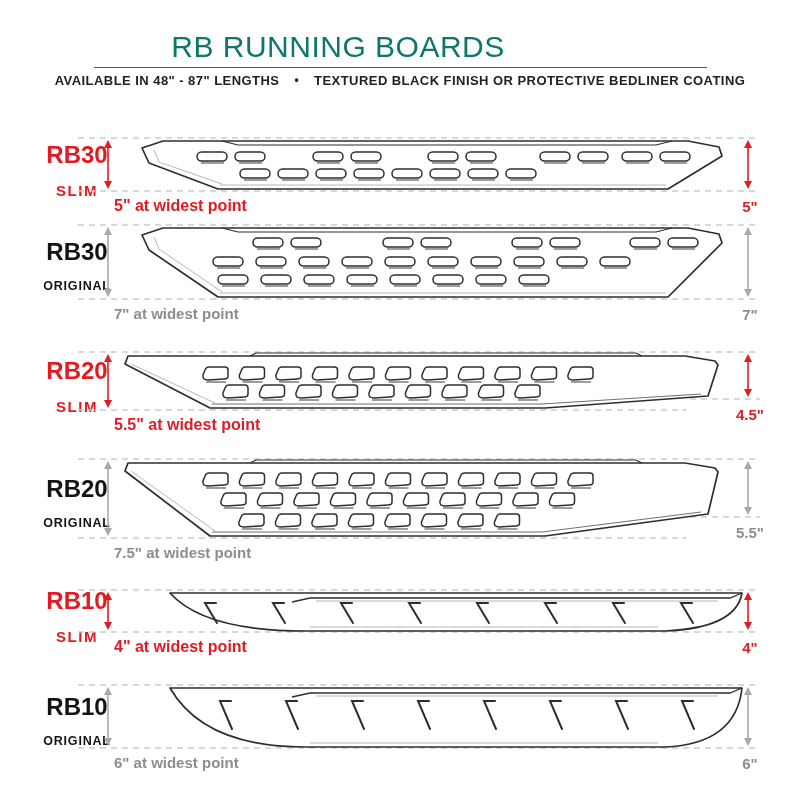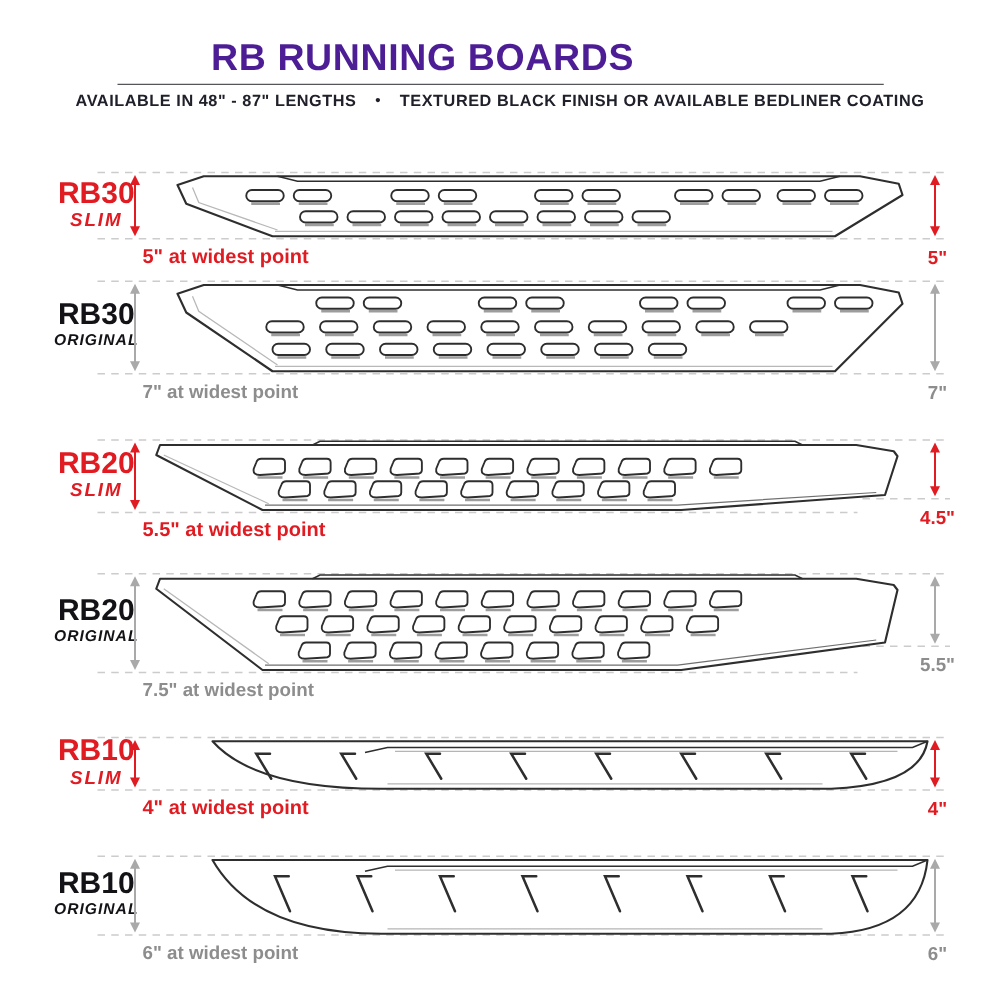--- a/index.html
+++ b/index.html
@@ -5,58 +5,58 @@
   html,body{margin:0;padding:0;}
   body{
     width:800px;height:800px;position:relative;background:#ffffff;
     font-family:"Liberation Sans","DejaVu Sans",sans-serif;
     -webkit-font-smoothing:antialiased;overflow:hidden;
   }
   #stage{position:absolute;inset:0;}
   
   .title{
     position:absolute;top:30px;left:0;width:676px;text-align:center;
-    font-size:30px;font-weight:700;letter-spacing:.5px;color:#4c1d95;
+    font-size:30px;font-weight:400;letter-spacing:.5px;color:#0f766e;
   }
   .title-rule{
     position:absolute;top:67px;left:94px;width:613px;height:1px;
     background:#55555a;
   }
   .subtitle{
     position:absolute;top:73px;left:0;width:800px;text-align:center;
     font-size:13px;font-weight:700;letter-spacing:.45px;color:#20202a;
     white-space:nowrap;
   }
   .subtitle .sep{display:inline-block;padding:0 15px;font-size:12px;position:relative;top:-1px;}
   
   .row{position:absolute;inset:0;pointer-events:none;}
   .model-block{position:absolute;left:24px;width:106px;text-align:center;line-height:1.05;}
   .model-name{font-size:24px;font-weight:800;letter-spacing:0;}
-  .model-trim{margin-top:2px;font-style:italic;}
+  .model-trim{margin-top:16px;}
   .row.slim .model-trim{font-size:15px;font-weight:700;letter-spacing:1.5px;}
   .row.original .model-trim{font-size:12.5px;font-weight:800;letter-spacing:.8px;}
   .row.slim .model-name,.row.slim .model-trim{color:var(--red);}
   .row.original .model-name,.row.original .model-trim{color:#131317;}
   .widest-label{position:absolute;left:114px;white-space:nowrap;}
   .row.slim .widest-label{color:var(--red);font-size:16px;font-weight:800;}
   .row.original .widest-label{color:#8d8d8d;font-size:15px;font-weight:700;}
   .right-label{position:absolute;left:720px;width:60px;text-align:center;white-space:nowrap;}
   .row.slim .right-label{color:var(--red);font-size:15px;font-weight:800;}
   .row.original .right-label{color:#8d8d8d;font-size:15px;font-weight:700;}
   .svg-holder{position:absolute;left:0;top:0;}
   svg{display:block;overflow:visible;}
 </style>
 </head>
 <body>
 
 <div id="stage">
 
   <div class="title">RB RUNNING BOARDS</div>
   <div class="title-rule"></div>
-  <div class="subtitle"><span>AVAILABLE IN 48" - 87" LENGTHS</span><span class="sep">•</span><span>TEXTURED BLACK FINISH OR AVAILABLE BEDLINER COATING</span></div>
+  <div class="subtitle"><span>AVAILABLE IN 48" - 87" LENGTHS</span><span class="sep">•</span><span>TEXTURED BLACK FINISH OR PROTECTIVE BEDLINER COATING</span></div>
 
   <div class="row slim">
     <div class="model-block" style="top: 141.5px;">
       <div class="model-name">RB30</div>
       <div class="model-trim">SLIM</div>
     </div>
     <div class="svg-holder" style="left: 70px; top: 130px;">
         <svg width="700" height="77" viewBox="0 0 700 77">
           <line x1="8" y1="8" x2="690" y2="8" stroke="#cccccc" stroke-width="1.3" stroke-dasharray="6 5"></line>
           <line x1="8" y1="61" x2="690" y2="61" stroke="#cccccc" stroke-width="1.3" stroke-dasharray="6 5"></line>

